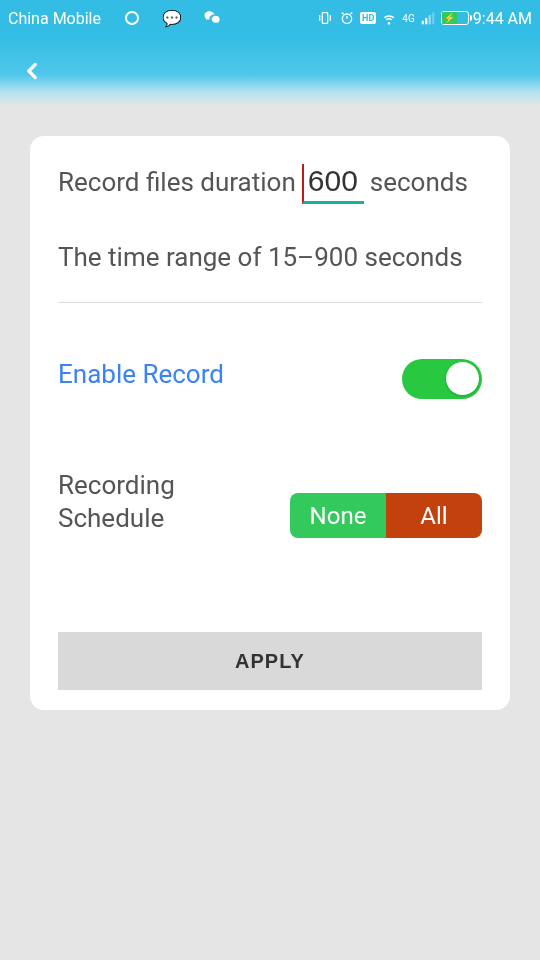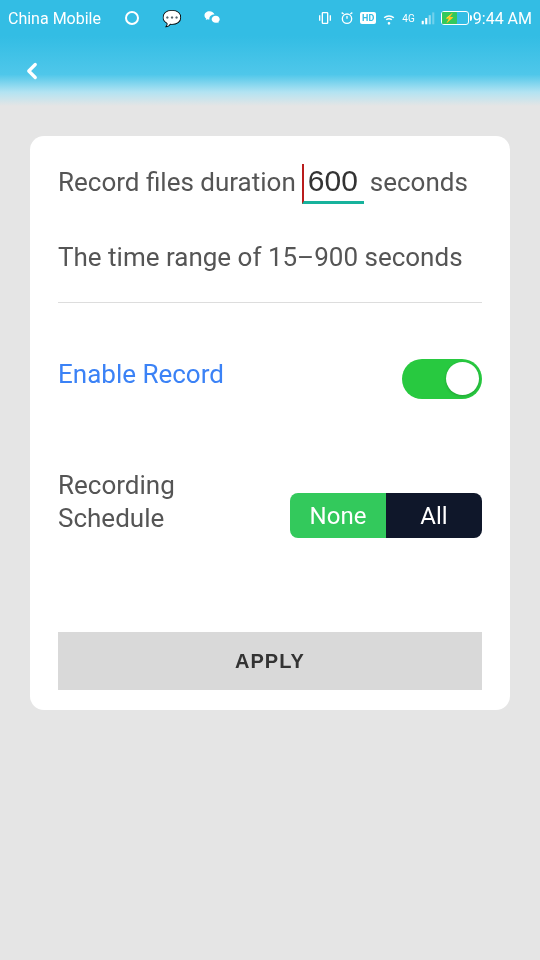--- a/index.html
+++ b/index.html
@@ -126,21 +126,21 @@
     .seg-btn {
       width: 96px;
       height: 45px;
       display: flex;
       align-items: center;
       justify-content: center;
       font-size: 24px;
       cursor: pointer;
     }
     .seg-active { background: #33c95c; color: #fff; }
-    .seg-inactive { background: #0f172a; color: #fff; }
+    .seg-inactive { background: #c2410c; color: #fff; }
     .apply-btn {
       margin-top: 94px;
       width: 100%;
       height: 58px;
       background: #d9d9d9;
       border: none;
       font-size: 20px;
       font-weight: 600;
       letter-spacing: 1px;
       color: #333;

